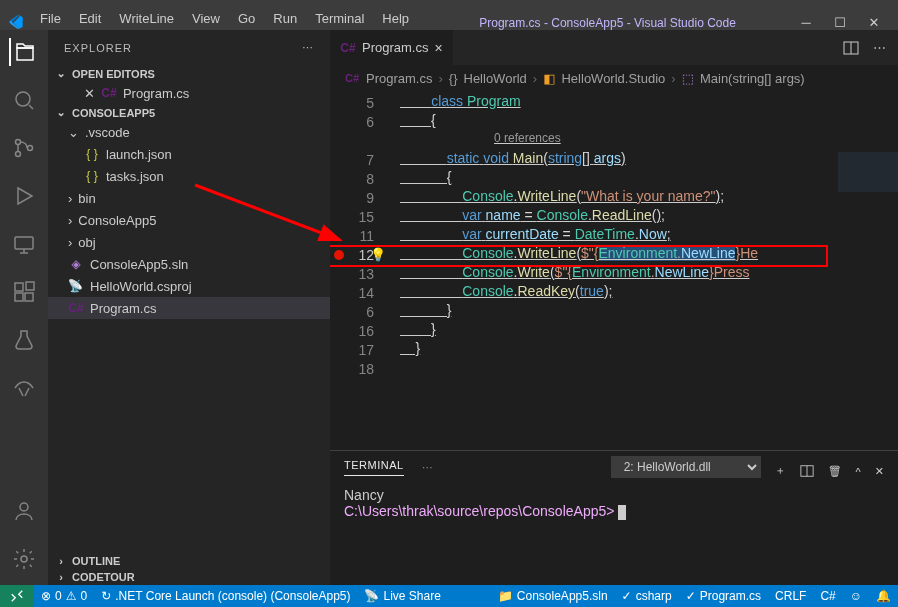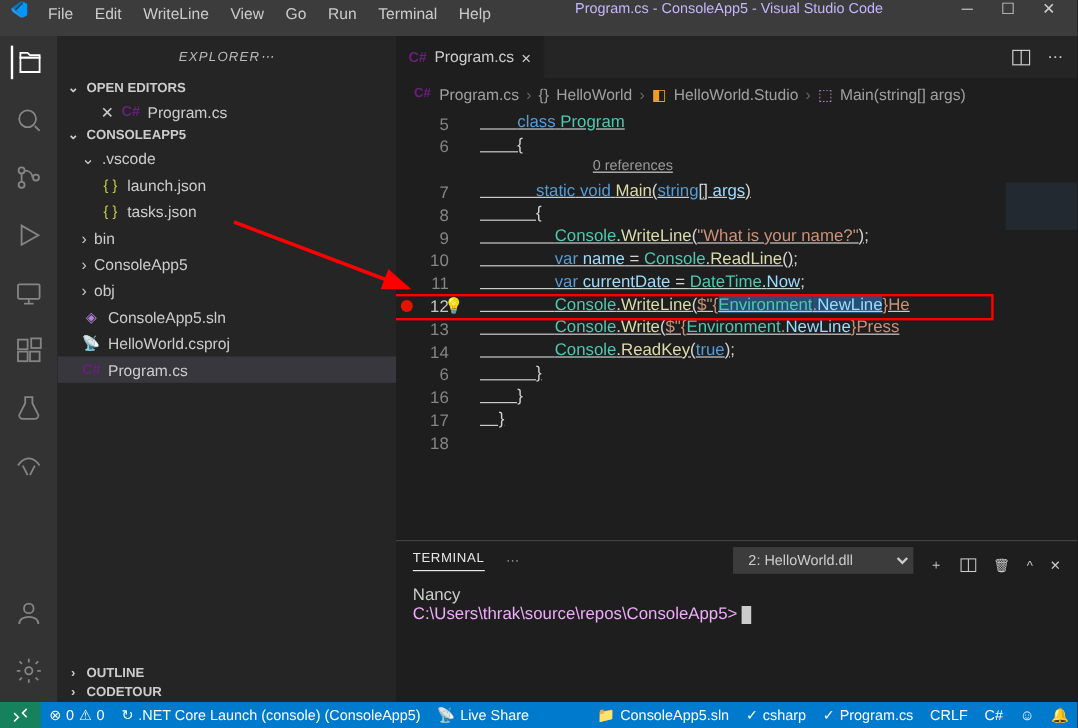--- a/index.html
+++ b/index.html
@@ -1,30 +1,30 @@
 <!DOCTYPE html>
 <html><head>
 <meta charset="utf-8">
 <style>
 * { margin: 0; padding: 0; box-sizing: border-box; font-family: 'Segoe UI', sans-serif; }
 body { background: #1e1e1e; color: #cccccc; font-size: 13px; width: 898px; height: 607px; overflow: hidden; display: flex; flex-direction: column; }
-.titlebar { height: 30px; background: #3c3c3c; display: flex; align-items: flex-start; padding: 0 8px; }
+.titlebar { height: 30px; background: #3c3c3c; display: flex; align-items: flex-end; padding: 0 8px; }
 .titlebar .vscode-icon { width: 16px; height: 16px; margin-right: 8px; }
 .menubar { display: flex; gap: 2px; }
 .menubar span { padding: 4px 8px; cursor: pointer; }
 .titlebar .title { flex: 1; text-align: center; color: #c4b5fd; font-size: 12px; }
 .win-controls { display: flex; gap: 18px; color: #cccccc; padding-right: 8px; }
 .win-controls span { cursor: pointer; width: 16px; text-align: center; }
 .main { flex: 1; display: flex; overflow: hidden; }
 .activity-bar { width: 48px; background: #333333; display: flex; flex-direction: column; align-items: center; padding-top: 8px; gap: 20px; }
 .activity-bar .ab-item { width: 28px; height: 28px; display: flex; align-items: center; justify-content: center; color: #858585; cursor: pointer; }
 .activity-bar .ab-item.active { color: #ffffff; border-left: 2px solid #fff; margin-left: -2px; padding-left: 2px; }
 .activity-bar .bottom { margin-top: auto; margin-bottom: 12px; display: flex; flex-direction: column; gap: 20px; align-items: center; }
 .sidebar { width: 282px; background: #252526; display: flex; flex-direction: column; }
-.sidebar-header { height: 35px; display: flex; align-items: center; padding: 0 16px; font-size: 11px; letter-spacing: 1px; color: #bbbbbb; justify-content: center; font-style: italic; }
+.sidebar-header { height: 35px; display: flex; align-items: center; padding: 0 16px; font-size: 11px; letter-spacing: 1px; color: #bbbbbb; justify-content: space-between; }
 .section-hdr { display: flex; align-items: center; padding: 2px 6px; font-size: 11px; font-weight: bold; cursor: pointer; gap: 4px; }
 .section-hdr .chev { width: 14px; display: inline-block; text-align: center; }
 .tree { padding-left: 0; }
 .tree-item { display: flex; align-items: center; padding: 2px 0 2px 20px; cursor: pointer; gap: 6px; height: 22px; }
 .tree-item.depth1 { padding-left: 20px; }
 .tree-item.depth2 { padding-left: 36px; }
 .tree-item.selected { background: #37373d; }
 .file-icon { width: 16px; height: 16px; display: inline-flex; align-items: center; justify-content: center; font-size: 12px; }
 .editor-area { flex: 1; display: flex; flex-direction: column; background: #1e1e1e; position: relative; }
 .tabs { height: 35px; background: #252526; display: flex; align-items: stretch; }
@@ -273,21 +273,21 @@
       <span>Main(string[] args)</span>
     </div>
     <div class="code-area">
       <div class="gutter" id="gutter">
           <div class="gline">5</div>
           <div class="gline">6</div>
           <div class="gline">&nbsp;</div>
           <div class="gline">7</div>
           <div class="gline">8</div>
           <div class="gline">9</div>
-          <div class="gline">10</div>
+          <div class="gline">15</div>
           <div class="gline">11</div>
           <div class="gline current">12<div class="breakpoint"></div><div class="lightbulb">💡</div></div>
           <div class="gline">13</div>
           <div class="gline">14</div>
           <div class="gline">6</div>
           <div class="gline">16</div>
           <div class="gline">17</div>
           <div class="gline">18</div>
         </div>
       <div class="code-lines" id="code-lines">

